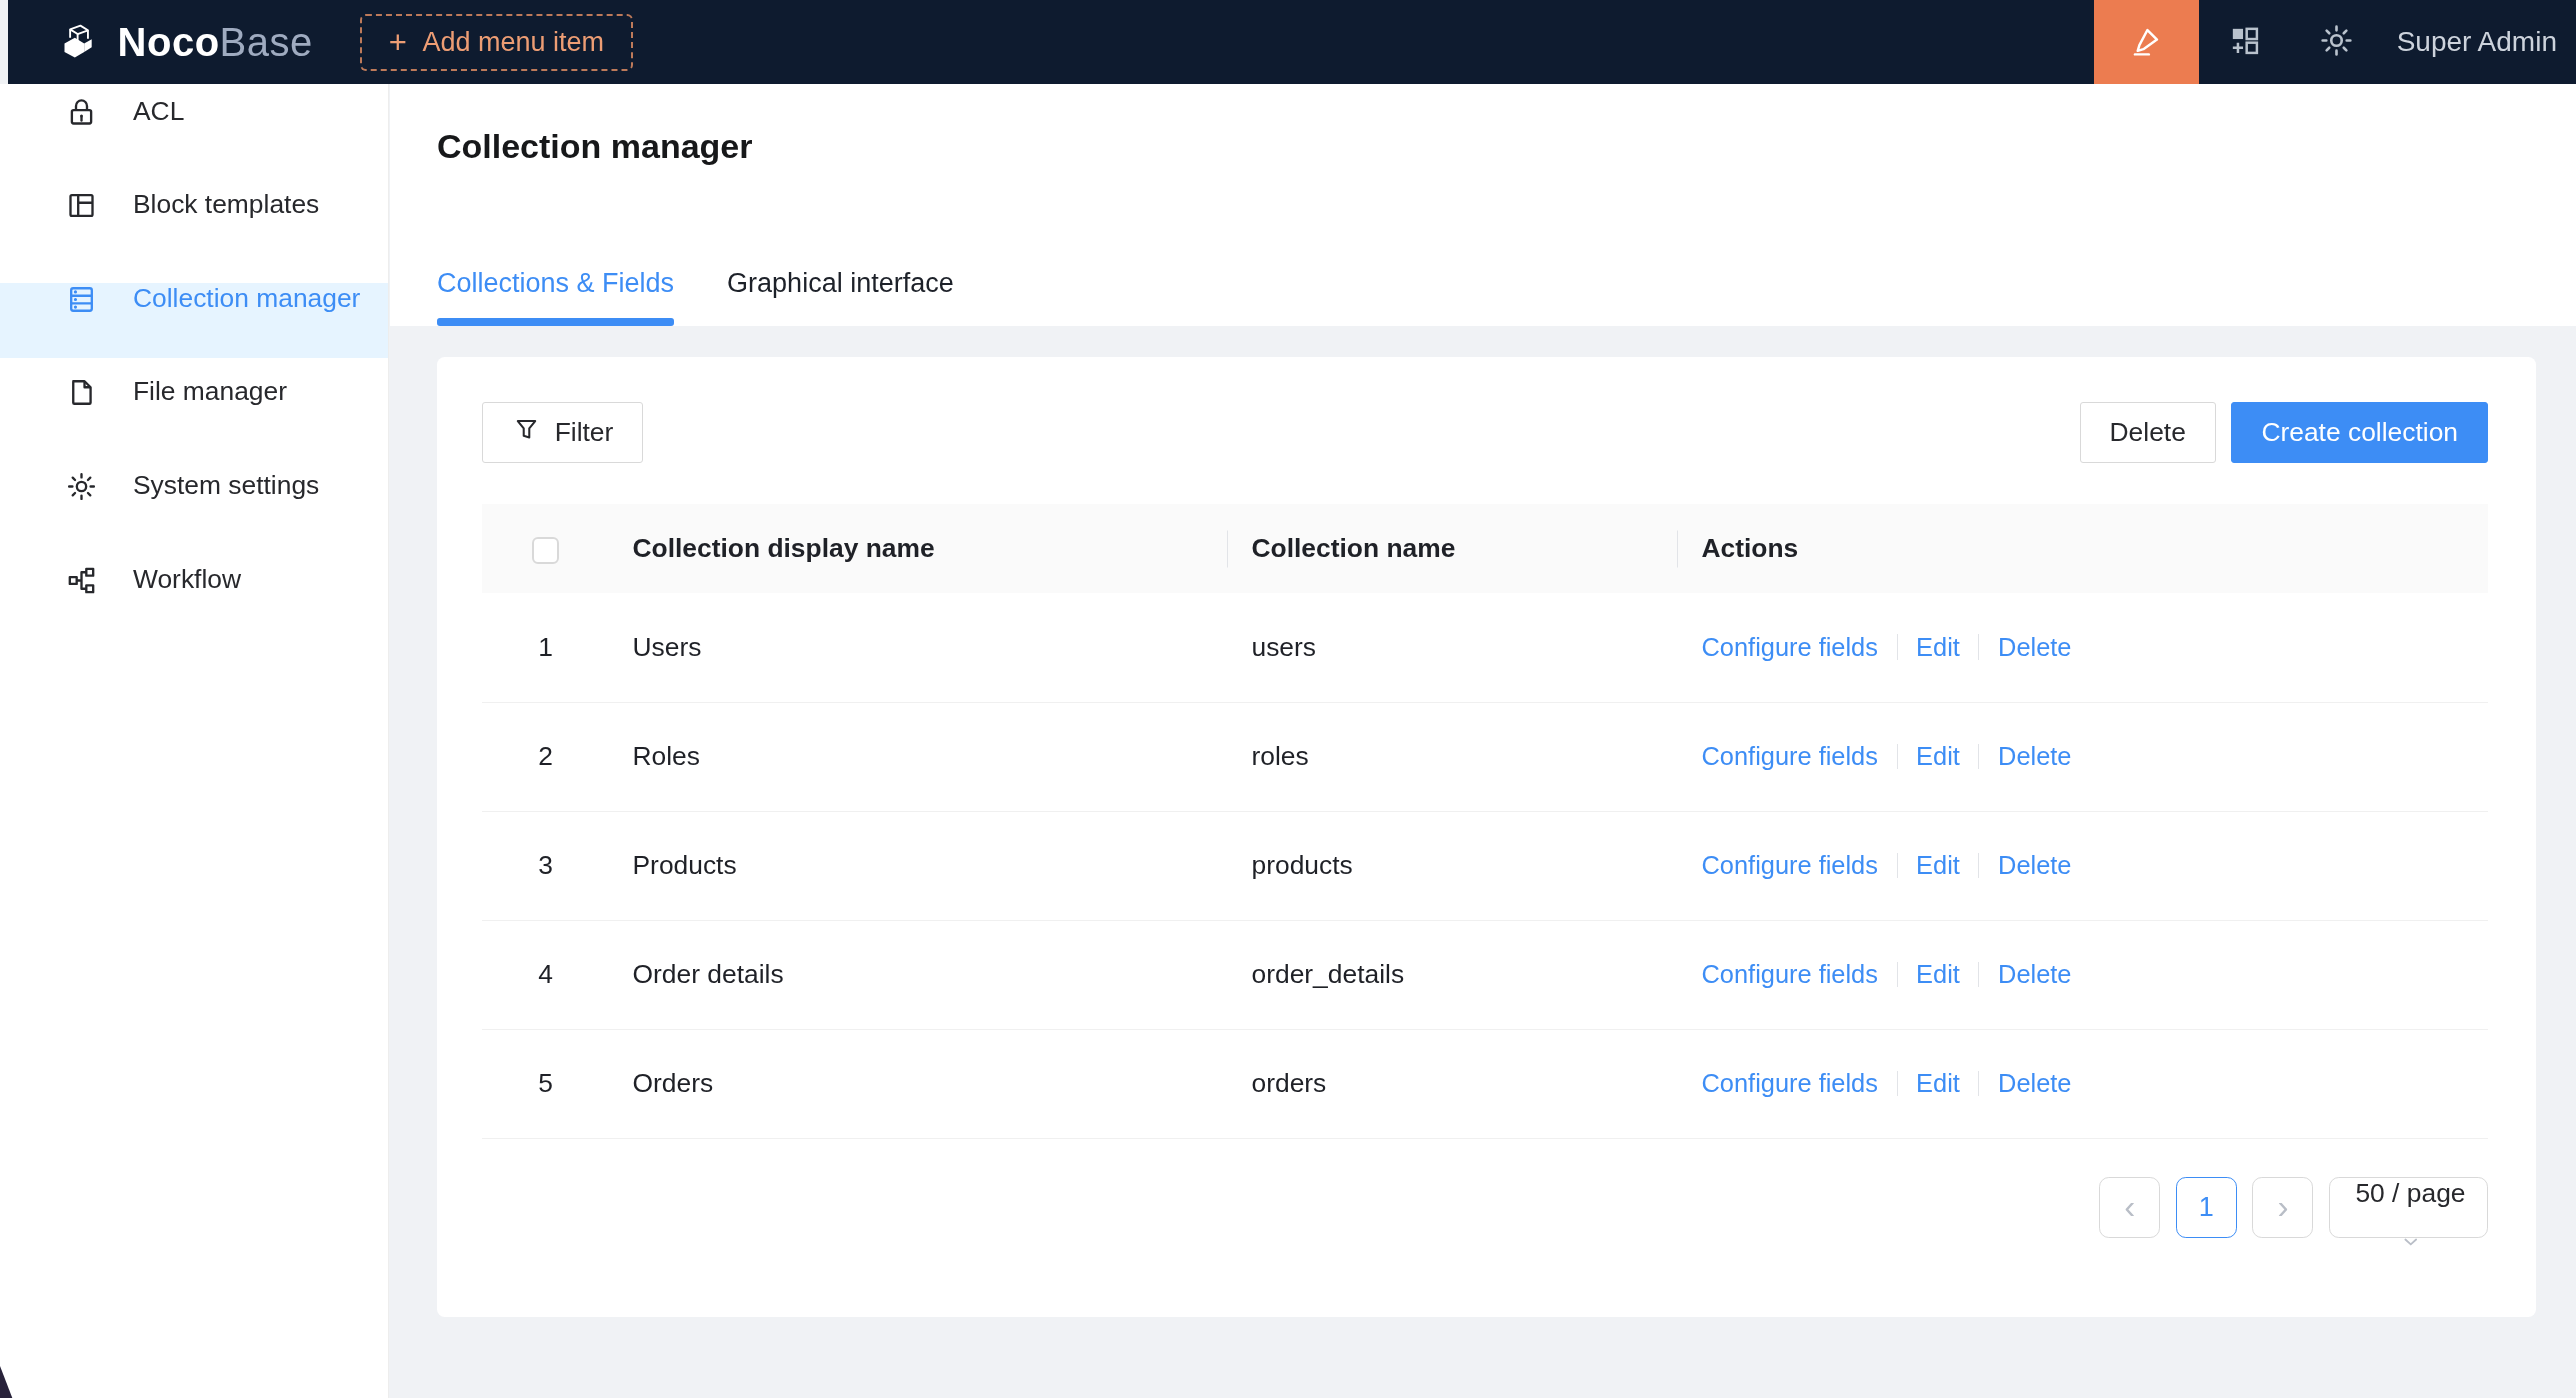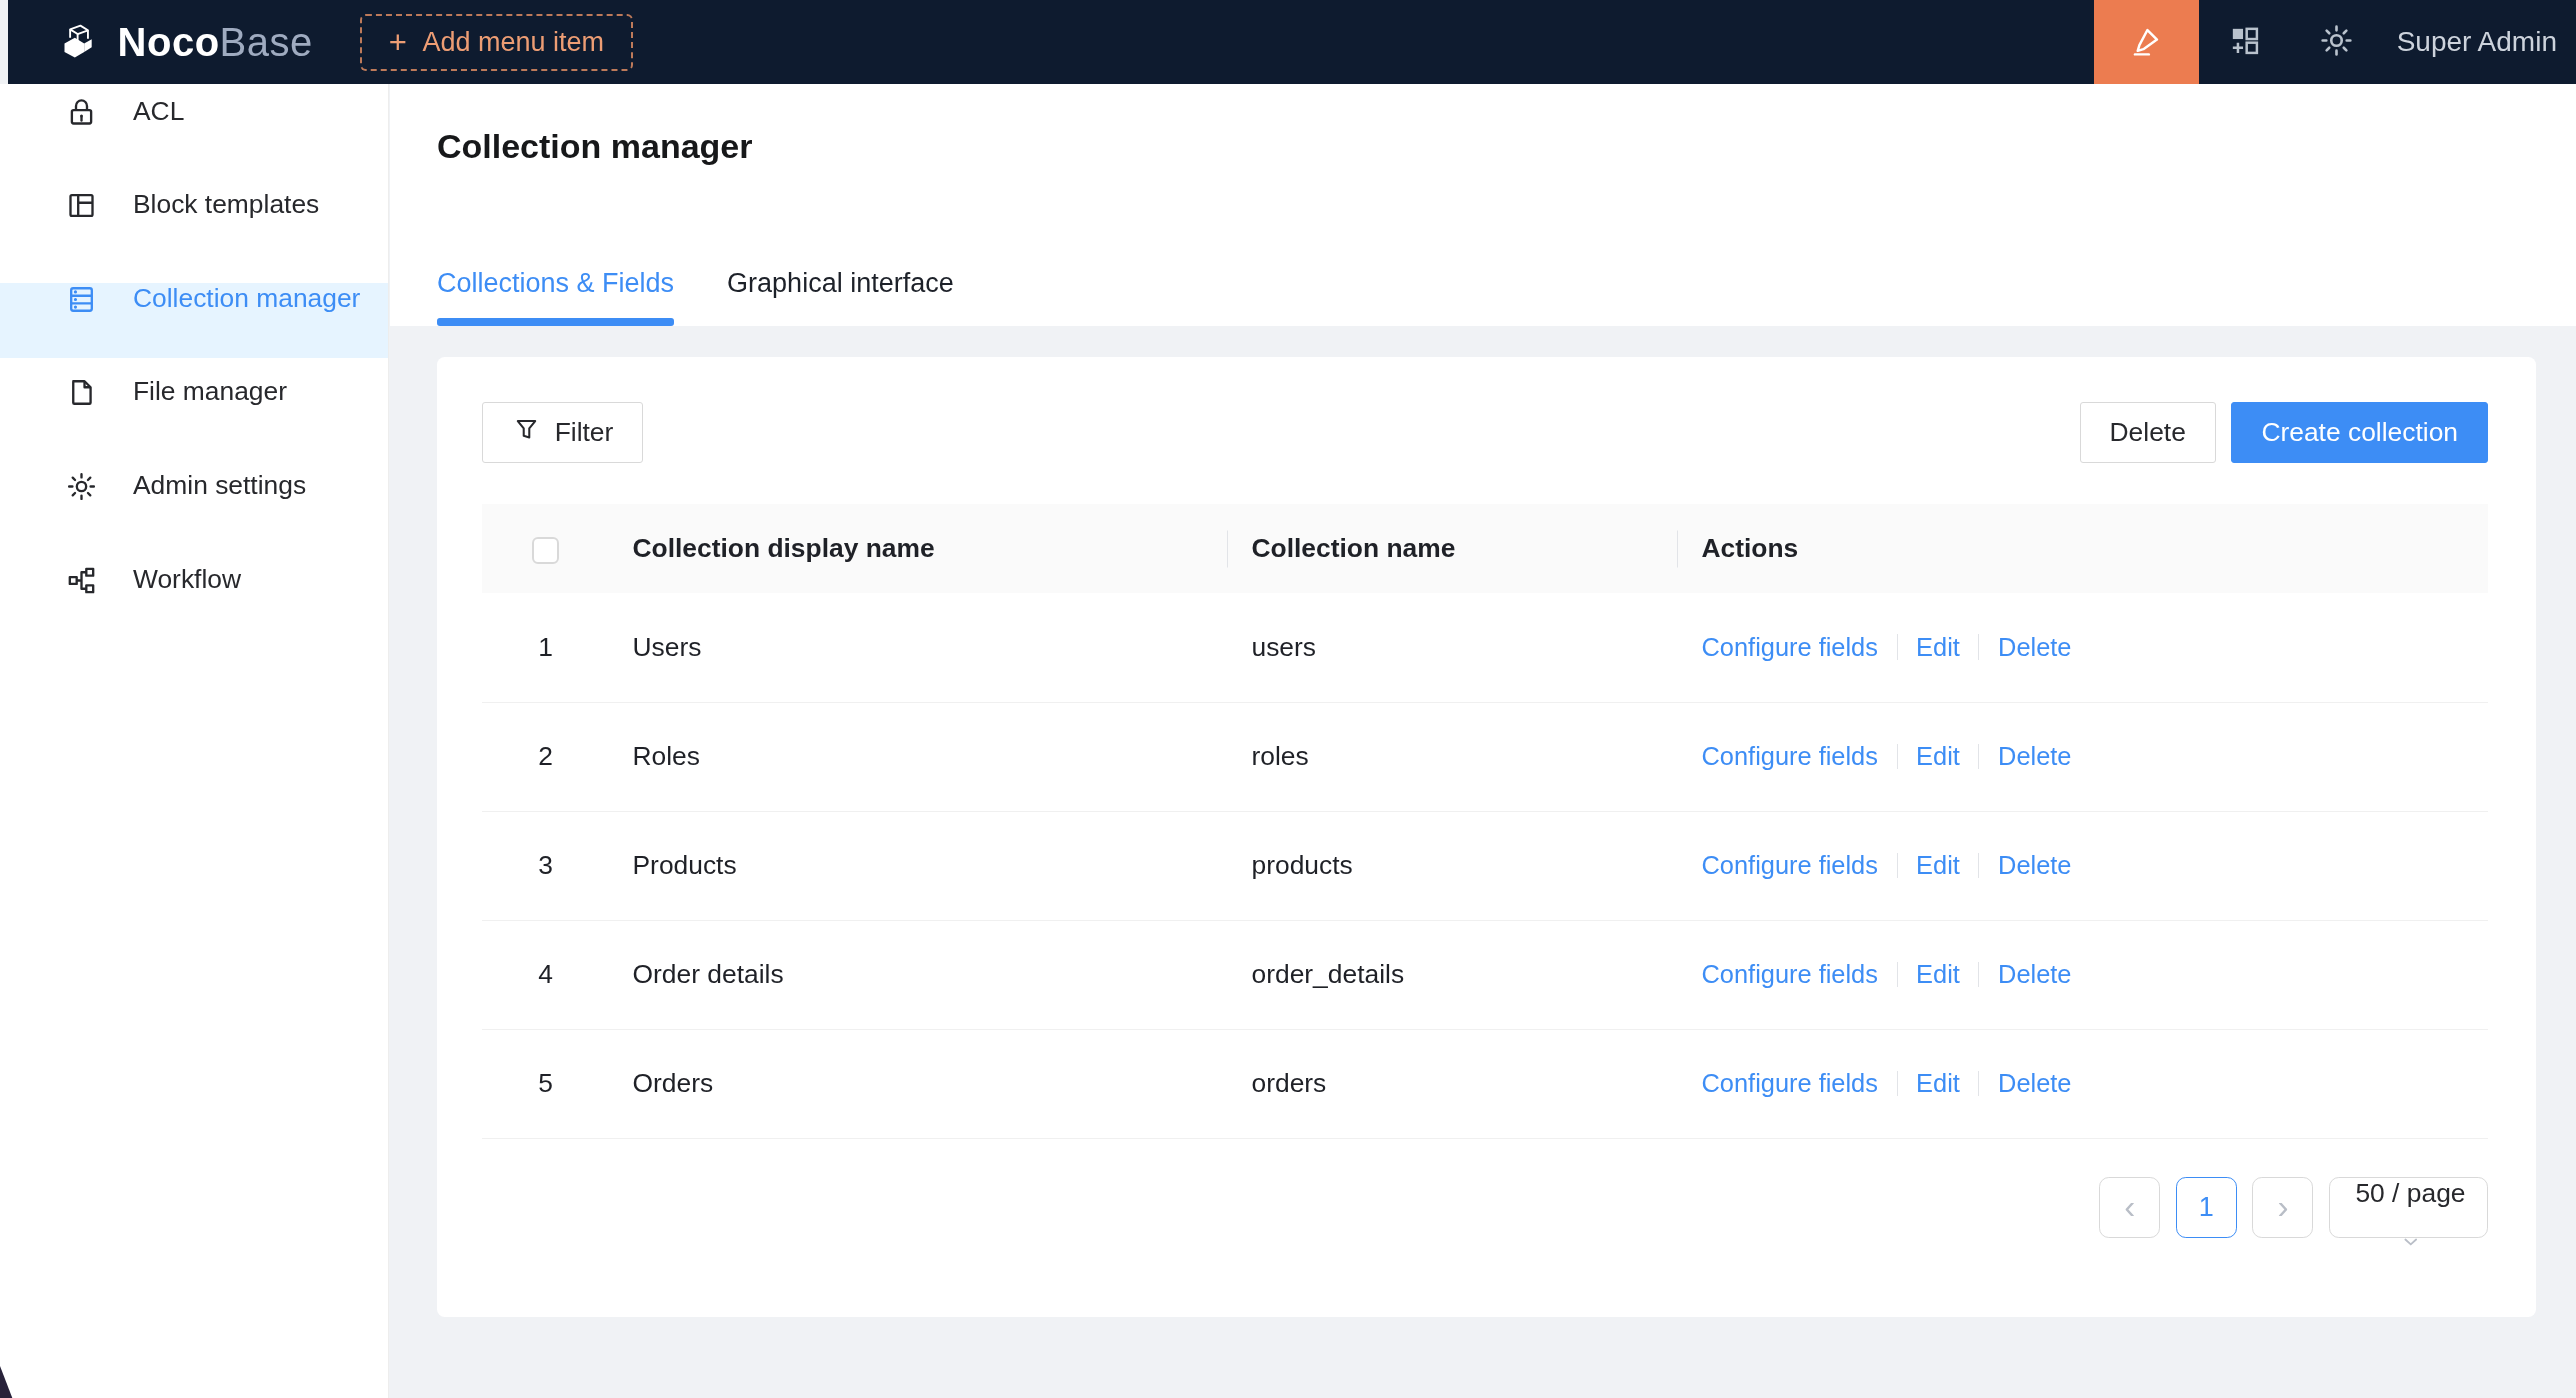--- a/index.html
+++ b/index.html
@@ -186,21 +186,21 @@
     <span>File manager</span>
   </div>
 
   <div class="side-item">
     <span>
       <svg width="33" height="33" viewBox="0 0 24 24" fill="none" stroke="currentColor" stroke-width="1.7" stroke-linecap="round">
         <circle cx="12" cy="12" r="3.4"></circle>
         <path d="M12 3v2.4 M12 18.6V21 M3 12h2.4 M18.6 12H21 M5.6 5.6l1.7 1.7 M16.7 16.7l1.7 1.7 M18.4 5.6l-1.7 1.7 M7.3 16.7l-1.7 1.7"></path>
       </svg>
     </span>
-    <span>Admin settings</span>
+    <span>System settings</span>
   </div>
 
   <div class="side-item">
     <span>
       <svg width="33" height="33" viewBox="0 0 24 24" fill="none" stroke="currentColor" stroke-width="1.7" stroke-linejoin="round">
         <rect x="3.5" y="9.5" width="5" height="5"></rect>
         <rect x="15.5" y="3.5" width="5" height="5"></rect>
         <rect x="15.5" y="15.5" width="5" height="5"></rect>
         <path d="M8.5 12 H12 M12 12 V6 H15.5 M12 12 V18 H15.5"></path>
       </svg>

